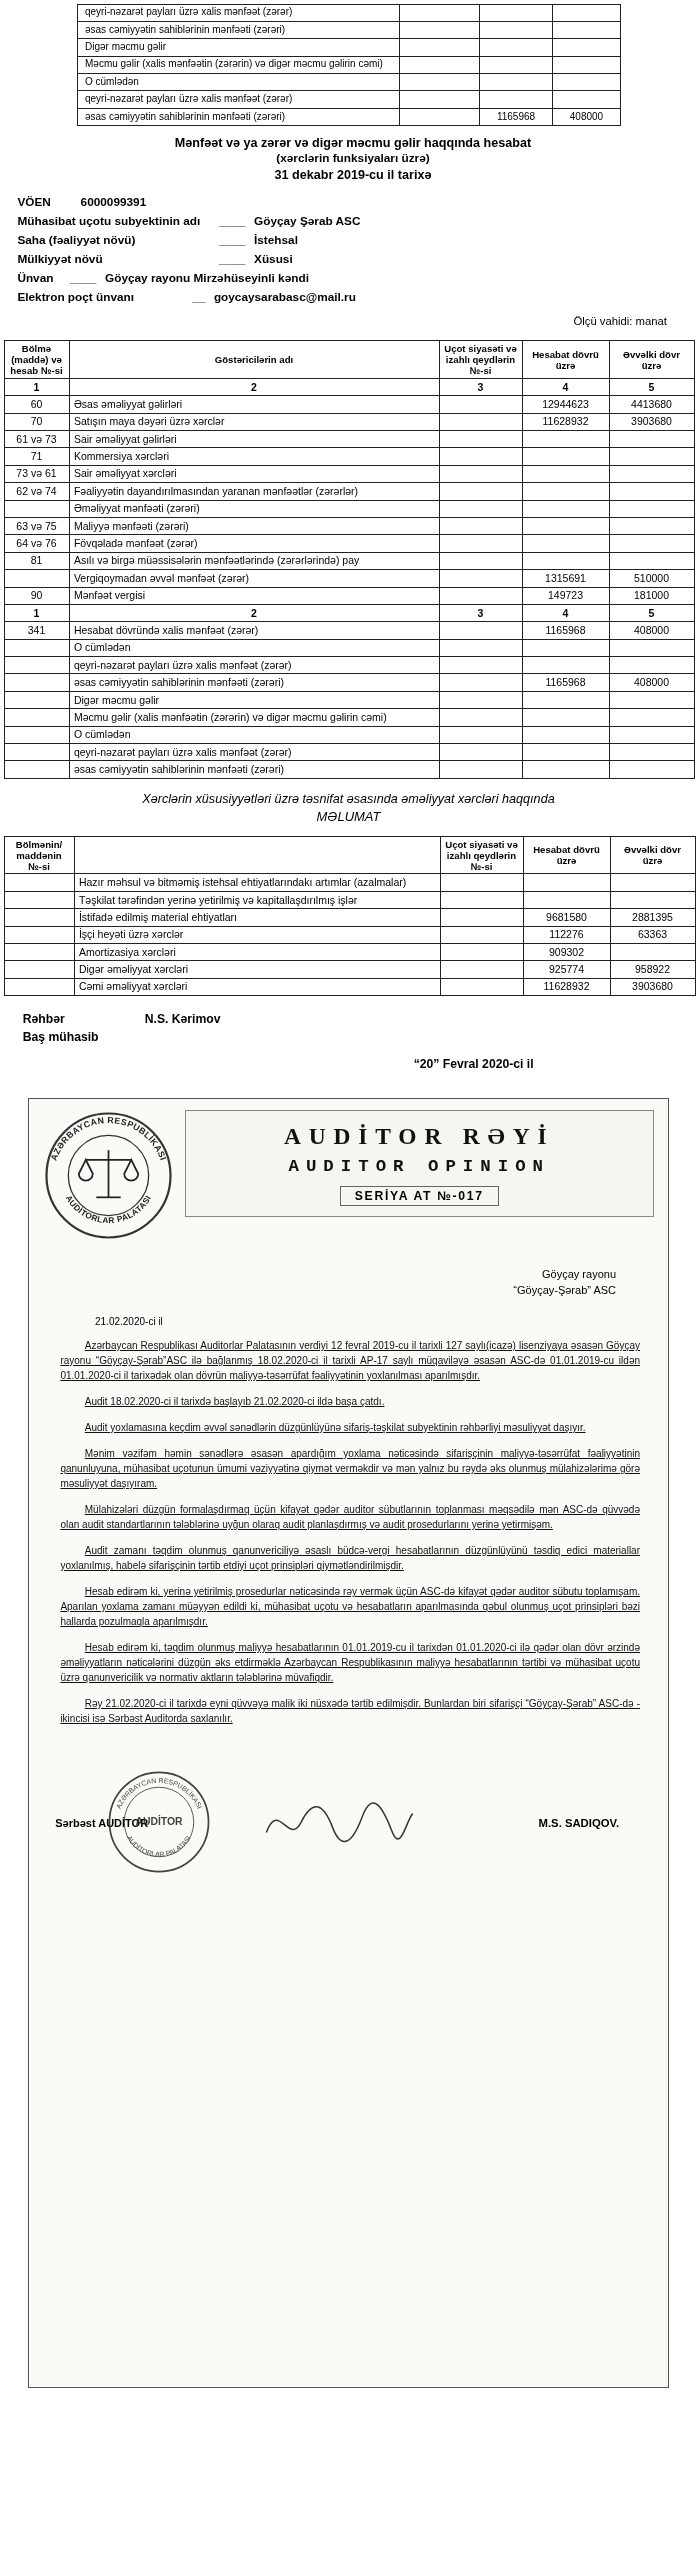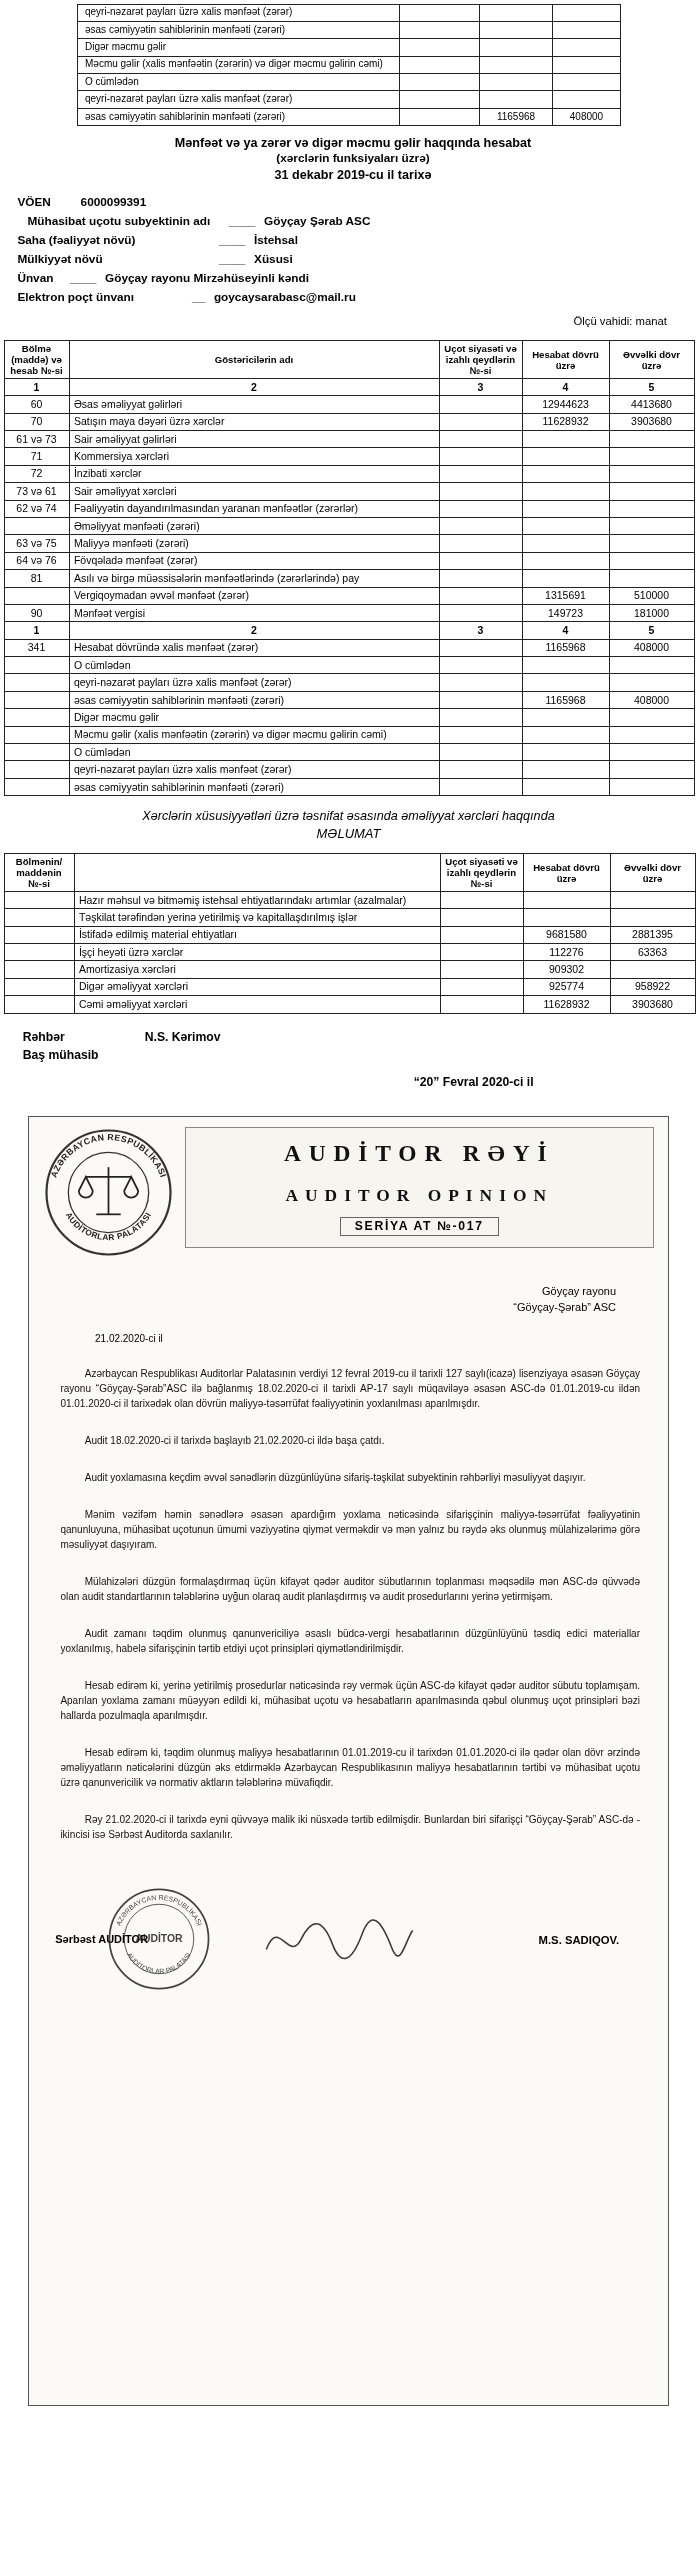--- a/index.html
+++ b/index.html
@@ -36,21 +36,21 @@
 
   
   .report-title { margin-top: 8.7px; text-align: center; font-weight: bold; font-size: 12.6px; line-height: 1.3; margin-left: 9px; }
   .report-title .rt2 { font-size: 11.8px; }
 
   .info-block { margin: 10.5px 0 0 17.4px; font-weight: bold; font-size: 11.8px; line-height: 1.6; }
   .info-line { display: flex; white-space: nowrap; }
   .info-line .lbl { display: inline-block; }
   .info-line .sep { margin: 0 8.7px; }
   .info-line.l-voen .lbl { min-width: 51px; margin-right: 12.2px; }
-  .info-line.l-name .lbl { min-width: 193px; margin-left: 10px; }
+  .info-line.l-name .lbl { min-width: 193px; }
   .info-line.l-saha .lbl { min-width: 193px; }
   .info-line.l-mulk .lbl { min-width: 193px; }
   .info-line.l-unvan .lbl { min-width: 44px; }
   .info-line.l-email .lbl { min-width: 166px; }
   .unit-note { text-align: right; margin: 5.2px 30px 0 0; font-weight: normal; font-size: 11.3px; }
 
   .section2-title { margin: 12.2px 8.7px 0 8.7px; text-align: center; font-style: italic; font-size: 12.6px; line-height: 1.35; }
   .section2-title .s2b { font-size: 13px; }
 
   
@@ -73,28 +73,28 @@
   .emblem { flex: 0 0 auto; }
   .audit-titles {
     flex: 1;
     margin-left: 10.5px;
     border: 0.9px solid #888;
     background: #f6f5f0;
     text-align: center;
     padding: 12.2px 7px 10.5px 7px;
   }
   .t-az { font-family: "Liberation Serif", serif; font-weight: bold; font-size: 23.5px; letter-spacing: 7.8px; color: #111; }
-  .t-en { font-family: Liberation Serif, serif; font-weight: bold; font-size: 17.4px; letter-spacing: 7px; margin-top: 18px; color: #111; }
+  .t-en { font-family: Liberation Mono, monospace; font-weight: bold; font-size: 17.4px; letter-spacing: 7px; margin-top: 7px; color: #111; }
   .t-seriya { display: inline-block; margin-top: 10.5px; border: 0.9px solid #666; padding: 1.7px 14px; font-weight: bold; font-size: 12.2px; letter-spacing: 1.7px; text-align: right; }
 
   .addressee { text-align: right; margin: 26px 38px 0 0; font-size: 11px; line-height: 1.45; }
   .audit-date { margin: 17.4px 0 0 52px; font-size: 10px; }
 
   .audit-paragraphs { margin: 7px 14px 0 17.4px; font-size: 10px; line-height: 1.5; text-align: justify; color: #111; }
-  .audit-paragraphs p { margin: 22px 0; text-indent: 24.4px; }
+  .audit-paragraphs p { margin: 11px 0; text-indent: 24.4px; text-decoration: underline; }
 
   .audit-sign-row { display: flex; align-items: center; margin-top: 40px; padding: 0 12.2px; }
   .stamp-wrap { position: relative; width: 183px; height: 115px; flex: 0 0 auto; }
   .auditor-label { position: absolute; left: 0; top: 51px; font-size: 11px; font-weight: bold; white-space: nowrap; }
   .stamp { position: absolute; left: 51px; top: 3.5px; opacity: 0.85; }
   .signature { margin-left: 22.7px; }
   .auditor-name { margin-left: auto; margin-right: 22.7px; font-weight: bold; font-size: 11.3px; padding-left: 43px; }
 </style>
 </head>
 <body>
@@ -235,27 +235,20 @@
         <tr>
           <td>61 və 73</td>
           <td>Sair əməliyyat gəlirləri</td>
           <td></td>
           <td></td>
           <td></td>
         </tr>
         <tr>
           <td>71</td>
           <td>Kommersiya xərcləri</td>
-          <td></td>
-          <td></td>
-          <td></td>
-        </tr>
-        <tr>
-          <td>72</td>
-          <td>İnzibati xərclər</td>
           <td></td>
           <td></td>
           <td></td>
         </tr>
         <tr>
           <td>73 və 61</td>
           <td>Sair əməliyyat xərcləri</td>
           <td></td>
           <td></td>
           <td></td>

